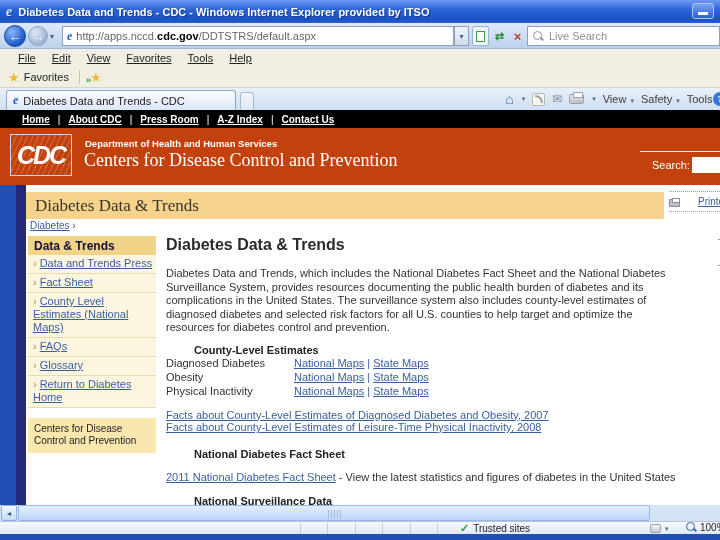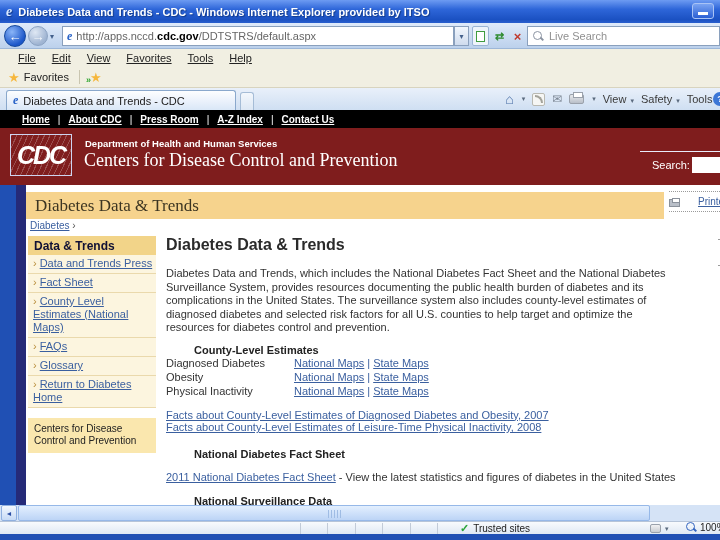--- a/index.html
+++ b/index.html
@@ -91,21 +91,21 @@
     background:#3b76d6; color:#fff; font-size:9px; font-weight:bold; display:flex; align-items:center; justify-content:center; }
 
   
   .blacknav { left:0; top:110px; width:720px; height:18px; background:#000;
     display:flex; align-items:center; gap:8px; padding-left:22px;
     font-size:10px; font-weight:bold; }
   .blacknav a { color:#fff; }
   .blacknav .pipe { color:#fff; font-weight:normal; }
 
   
-  .cdcheader { left:0; top:128px; width:720px; height:57px; background:#7f1d1d; }
+  .cdcheader { left:0; top:128px; width:720px; height:57px; background:#c2410c; }
   .cdc-logo { position:absolute; left:10px; top:6px; width:62px; height:42px;
     border:1px solid #cfd4f0; display:flex; align-items:center; justify-content:center;
     background:repeating-linear-gradient(115deg, rgba(255,255,255,.22) 0 1px, transparent 1px 5px);
     color:#fff; font-weight:bold; font-size:25px; letter-spacing:-2px; font-style:italic; }
   .dept { position:absolute; left:85px; top:10px; font-size:9.5px; font-weight:bold; color:#fff; }
   .org { position:absolute; left:84px; top:22px; font-family:"Liberation Serif", serif;
     font-size:18px; color:#fff; }
   .hdr-line { position:absolute; left:640px; top:23px; width:80px; height:1px; background:#e9ecfb; }
   .hdr-search-label { position:absolute; left:652px; top:31px; font-size:11px; color:#fff; }
   .hdr-search-input { position:absolute; left:692px; top:29px; width:28px; height:16px;

